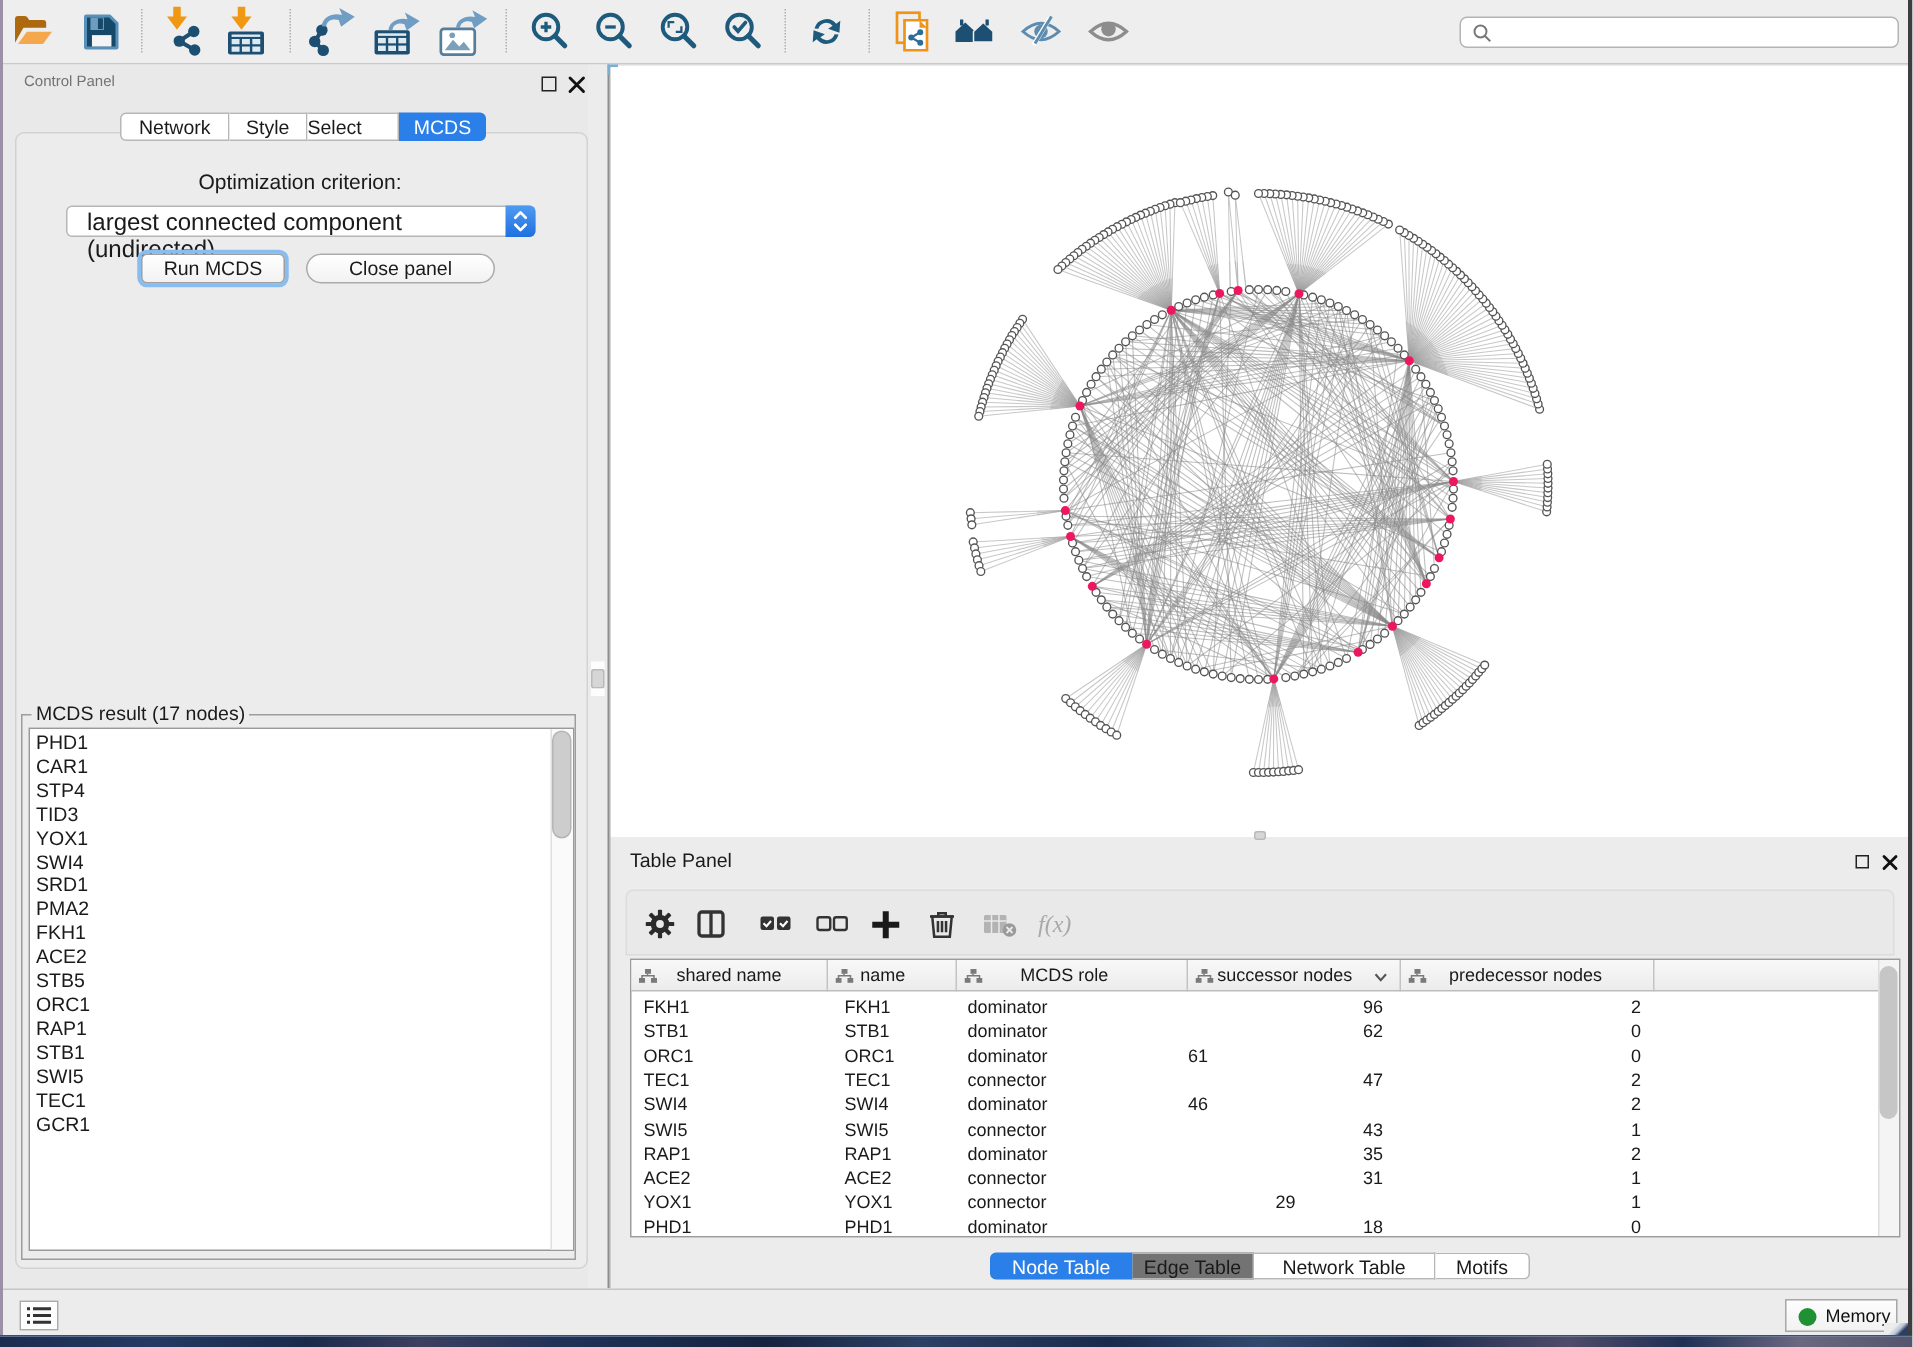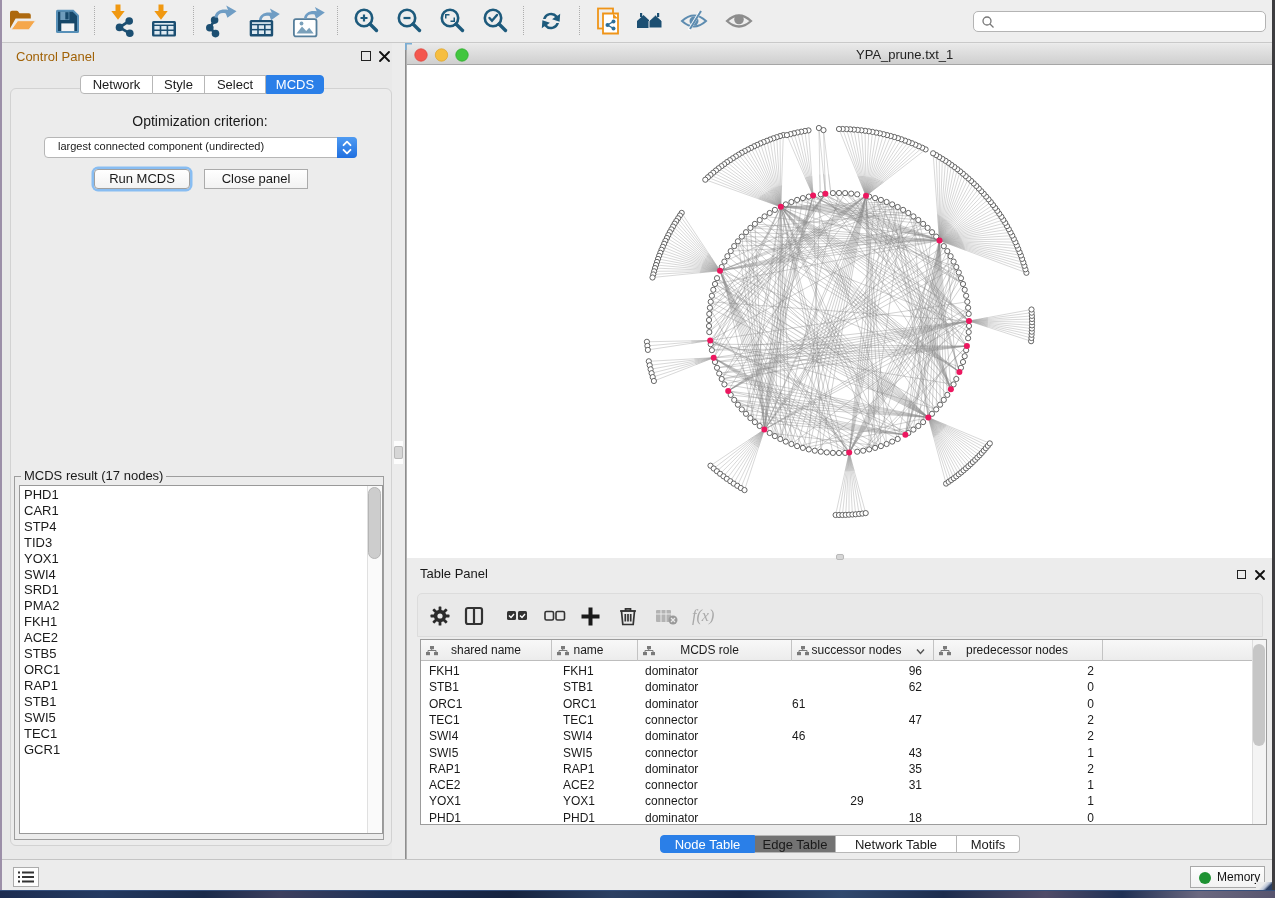--- a/index.html
+++ b/index.html
@@ -166,77 +166,69 @@
       <path d="M3 15 q12-11 24 0 q-12 11-24 0z" fill="none" stroke="#8d8d8d" stroke-width="2.2"></path>
       <circle cx="15" cy="13.5" r="4.8" fill="#8d8d8d"></circle>
     </g>
   </svg>
 
 <div class="abs" style="left:0;top:0;width:2px;height:890px;background:#9c8fa8;z-index:60;"></div>
 <div class="abs" style="left:1272px;top:0;width:3px;height:890px;background:#3e3d40;z-index:60;"></div>
 <div class="abs" style="left:0;top:890px;width:1275px;height:8px;z-index:61;background:linear-gradient(90deg,#1c2c50 0%,#243a61 8%,#1a2a4a 16%,#3d3f5e 22%,#1e3156 30%,#16233f 40%,#2c4063 48%,#1a2a4c 58%,#31496e 66%,#1c2c4d 74%,#504b68 82%,#1f3054 88%,#6b6880 94%,#57546e 100%);border-top:1px solid #35507d;"></div>
 
 <div class="abs" style="left:2px;top:43px;width:390px;height:816px;background:#e9e9e9;"></div>
-<div class="abs" style="left:16px;top:49px;font-size:13px;color:#a16207;">Control Panel</div>
+<div class="abs" style="left:16px;top:49px;font-size:10px;color:#737373;">Control Panel</div>
 <div class="abs" style="left:361px;top:51px;width:10px;height:10px;border:1.5px solid #222;"></div>
 <svg class="abs" style="left:378px;top:50px" width="13" height="13" viewBox="0 0 13 13">
     <path d="M2 2 L11 11 M11 2 L2 11" stroke="#111" stroke-width="1.9" stroke-linecap="round"></path>
   </svg>
 
 <div class="abs" style="left:10px;top:88px;width:382px;height:758px;background:#ececec;border:1px solid #d2d2d2;border-radius:6px;"></div>
 
 <div class="abs" style="left:80px;top:75px;height:19px;z-index:5;font-size:13px;">
   <div style="position:absolute;left:0;width:73px;height:19px;background:#fff;border:1px solid #b7b7b7;border-radius:4px 0 0 4px;text-align:center;line-height:18px;color:#1a1a1a;">Network</div>
   <div style="position:absolute;left:73px;width:52px;height:19px;background:#fff;border:1px solid #b7b7b7;border-left:none;text-align:center;line-height:18px;color:#1a1a1a;">Style</div>
-  <div style="position:absolute;left:125px;width:61px;height:19px;background:#fff;border:1px solid #b7b7b7;border-left:none;text-align:center;line-height:18px;color:#1a1a1a;">Select</div>
+  <div style="position:absolute;left:125px;width:61px;height:19px;background:#fff;border:1px solid #b7b7b7;border-left:none;text-align:left;line-height:18px;color:#1a1a1a;">Select</div>
   <div style="position:absolute;left:186px;width:58px;height:19px;background:#2a7fe8;border:1px solid #2a7fe8;border-radius:0 4px 4px 0;text-align:center;line-height:18px;color:#fff;">MCDS</div>
 </div>
 
 <div class="abs" style="left:0;top:113px;width:400px;text-align:center;font-size:14px;color:#1a1a1a;">Optimization criterion:</div>
 
 <div class="abs" style="left:44px;top:137px;width:313px;height:21px;background:#fff;border:1px solid #b6b6b6;border-radius:4px;">
-  <div style="position:absolute;left:13px;top:2px;font-size:11px;color:#1a1a1a;">largest connected component (undirected)</div>
+  <div style="position:absolute;left:13px;top:2px;font-size:16px;color:#1a1a1a;">largest connected component (undirected)</div>
   <div style="position:absolute;right:-1px;top:-1px;width:20px;height:21px;background:linear-gradient(#4f9bf2,#1f6fe0);border-radius:0 4px 4px 0;">
     <svg width="20" height="21" viewBox="0 0 20 21">
         <path d="M6.5 8.2 L10 4.6 L13.5 8.2" fill="none" stroke="#fff" stroke-width="1.8" stroke-linecap="round" stroke-linejoin="round"></path>
         <path d="M6.5 12.8 L10 16.4 L13.5 12.8" fill="none" stroke="#fff" stroke-width="1.8" stroke-linecap="round" stroke-linejoin="round"></path>
       </svg>
   </div>
 </div>
 
 <div class="abs" style="left:94px;top:169px;width:96px;height:20px;background:linear-gradient(#ffffff,#f2f2f2);border:1px solid #9f9f9f;border-radius:4px;box-shadow:0 0 0 2.5px #88bdf2;text-align:center;line-height:18px;font-size:13px;color:#1a1a1a;">Run MCDS</div>
-<div class="abs" style="left:204px;top:169px;width:104px;height:20px;background:linear-gradient(#ffffff,#f2f2f2);border:1px solid #ababab;border-radius:0;text-align:center;line-height:18px;font-size:13px;color:#1a1a1a;">Close panel</div>
+<div class="abs" style="left:204px;top:169px;width:126px;height:20px;background:linear-gradient(#ffffff,#f2f2f2);border:1px solid #ababab;border-radius:10px;text-align:center;line-height:18px;font-size:13px;color:#1a1a1a;">Close panel</div>
 
 <div class="abs" style="left:14px;top:476px;width:370px;height:364px;border:1px solid #9d9d9d;"></div>
 <div class="abs" style="left:21px;top:468px;background:#ececec;padding:0 3px;font-size:13px;color:#1a1a1a;">MCDS result (17 nodes)</div>
 <div class="abs" style="left:19px;top:485px;width:364px;height:349px;background:#fff;border:1px solid #999;">
   <div style="padding:1px 0 0 4px;font-size:13px;line-height:15.9px;color:#1a1a1a;">PHD1<br>CAR1<br>STP4<br>TID3<br>YOX1<br>SWI4<br>SRD1<br>PMA2<br>FKH1<br>ACE2<br>STB5<br>ORC1<br>RAP1<br>STB1<br>SWI5<br>TEC1<br>GCR1</div>
   <div style="position:absolute;right:0;top:0;width:15px;height:347px;background:#fafafa;border-left:1px solid #e0e0e0;"></div>
   <div style="position:absolute;right:1px;top:1px;width:13px;height:72px;background:#cdcdcd;border:1px solid #b5b5b5;border-radius:7px;"></div>
 </div>
 
 <div class="abs" style="left:392px;top:43px;width:13px;height:816px;background:#ececec;"></div>
 <div class="abs" style="left:405px;top:43px;width:1px;height:816px;background:#8e8e8e;"></div>
 <div class="abs" style="left:394px;top:441px;width:9px;height:5px;background:#fdfdfd;"></div>
 <div class="abs" style="left:394px;top:446px;width:9px;height:13px;background:#d6d6d6;border:1px solid #b9b9b9;border-radius:2px;"></div>
 <div class="abs" style="left:394px;top:459px;width:9px;height:5px;background:#fdfdfd;"></div>
 
 <svg class="abs" style="left:405px;top:41px;z-index:30" width="8" height="9" viewBox="0 0 8 9">
     <path d="M0.8 9 V2.8 L7 2.8" fill="none" stroke="#79aed6" stroke-width="1.6"></path>
   </svg>
 
 <div class="abs" style="left:406px;top:44px;width:866px;height:514px;background:#fff;border-left:1px solid #b0b0b0;">
-  <div style="position:absolute;left:0;top:0;width:866px;height:21px;background:linear-gradient(#e9e9e9,#cfcfcf);border-bottom:1px solid #a6a6a6;">
-    <svg width="60" height="14" viewBox="0 0 60 14" style="position:absolute;left:7px;top:4px;">
-      <circle cx="7" cy="7" r="6.2" fill="#f4574e" stroke="#df4840" stroke-width="0.8"></circle>
-      <circle cx="27.5" cy="7" r="6.2" fill="#f6be40" stroke="#e0a831" stroke-width="0.8"></circle>
-      <circle cx="48" cy="7" r="6.2" fill="#42c63e" stroke="#2fae2f" stroke-width="0.8"></circle>
-    </svg>
-    <div style="position:absolute;left:449px;top:3px;font-size:13px;color:#232323;">YPA_prune.txt_1</div>
-  </div>
   <svg style="position:absolute;left:0;top:21px;" width="866" height="493" viewBox="0 0 866 493">
 <g stroke="#888888" stroke-width="0.7" stroke-opacity="0.55">
 <line x1="373.8" y1="141.8" x2="479.6" y2="137.0"></line>
 <line x1="373.8" y1="141.8" x2="485.2" y2="139.4"></line>
 <line x1="373.8" y1="141.8" x2="490.7" y2="142.0"></line>
 <line x1="373.8" y1="141.8" x2="496.1" y2="144.9"></line>
 <line x1="373.8" y1="141.8" x2="501.3" y2="148.0"></line>
 <line x1="373.8" y1="141.8" x2="506.4" y2="151.4"></line>
 <line x1="373.8" y1="141.8" x2="511.3" y2="155.0"></line>
 <line x1="373.8" y1="141.8" x2="516.1" y2="158.9"></line>

